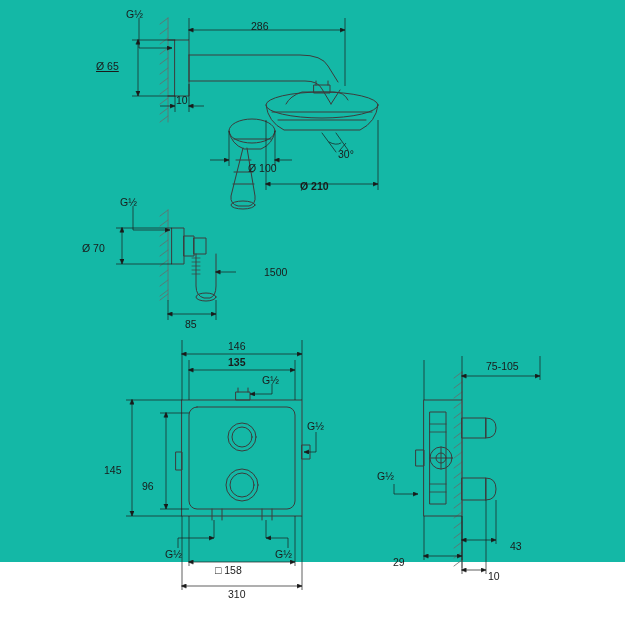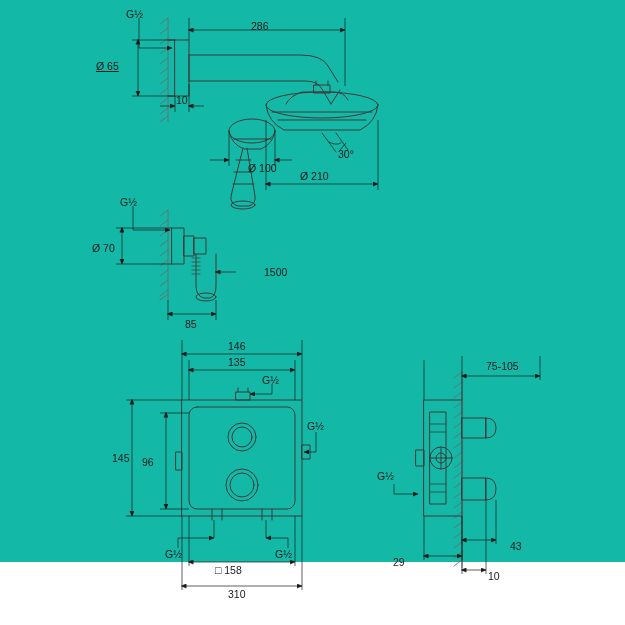--- a/index.html
+++ b/index.html
@@ -272,33 +272,33 @@
     <line x1="462" y1="540" x2="496" y2="540" marker-start="url(#arS)" marker-end="url(#ar)"></line>
   </g>
 </svg>
 
 <div class="lbl" style="left:126px;top:8px;">G½</div>
 <div class="lbl" style="left:251px;top:20px;text-align:center;">286</div>
 <div class="lbl" style="left:96px;top:60px;text-decoration:underline;">Ø 65</div>
 <div class="lbl" style="left:176px;top:94px;">10</div>
 <div class="lbl" style="left:248px;top:150px;margin-top:12px;">Ø 100</div>
 <div class="lbl" style="left:338px;top:148px;">30°</div>
-<div class="lbl" style="left:300px;top:170px;">Ø 210</div>
+<div class="lbl" style="left:300px;top:180px;font-weight:bold;">Ø 210</div>
 
 <div class="lbl" style="left:120px;top:196px;">G½</div>
-<div class="lbl" style="left:92px;top:242px;">Ø 70</div>
+<div class="lbl" style="left:82px;top:242px;">Ø 70</div>
 <div class="lbl" style="left:239px;top:266px;margin-left:25px;">1500</div>
 <div class="lbl" style="left:185px;top:318px;text-align:center;">85</div>
 
 <div class="lbl" style="left:228px;top:340px;text-align:center;">146</div>
-<div class="lbl" style="left:228px;top:356px;">135</div>
+<div class="lbl" style="left:228px;top:356px;font-weight:bold;">135</div>
 <div class="lbl" style="left:262px;top:374px;">G½</div>
 <div class="lbl" style="left:307px;top:420px;">G½</div>
-<div class="lbl" style="left:104px;top:452px;margin-left:8px;">145</div>
-<div class="lbl" style="left:142px;top:456px;">96</div>
+<div class="lbl" style="left:104px;top:464px;">145</div>
+<div class="lbl" style="left:142px;top:480px;">96</div>
 <div class="lbl" style="left:165px;top:548px;">G½</div>
 <div class="lbl" style="left:275px;top:548px;">G½</div>
 <div class="lbl" style="left:215px;top:564px;">□ 158</div>
 <div class="lbl" style="left:228px;top:588px;">310</div>
 
 <div class="lbl" style="left:478px;top:360px;margin-left:8px;">75-105</div>
 <div class="lbl" style="left:377px;top:470px;">G½</div>
 <div class="lbl" style="left:393px;top:556px;">29</div>
 <div class="lbl" style="left:488px;top:570px;">10</div>
 <div class="lbl" style="left:510px;top:540px;">43</div>

